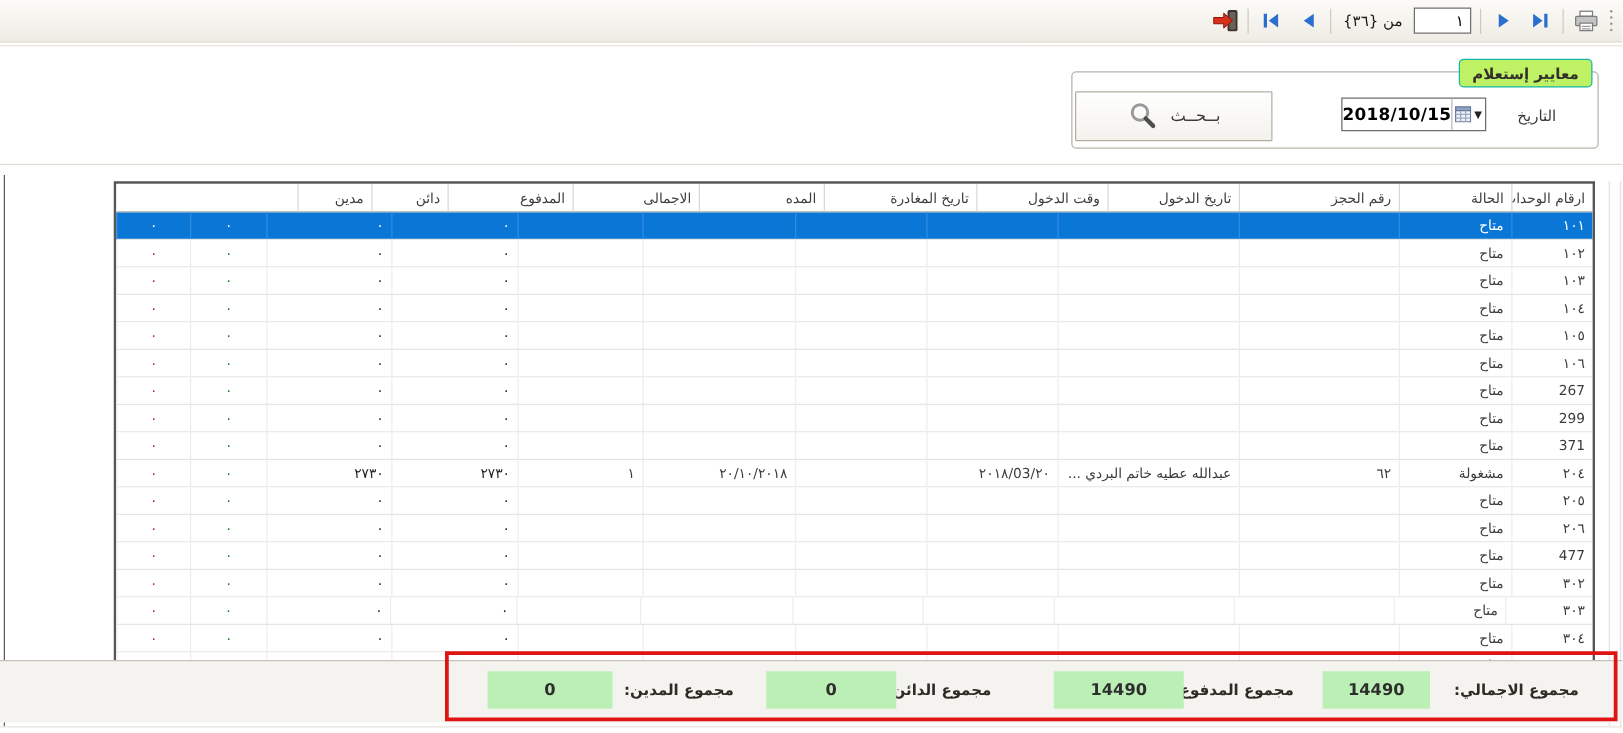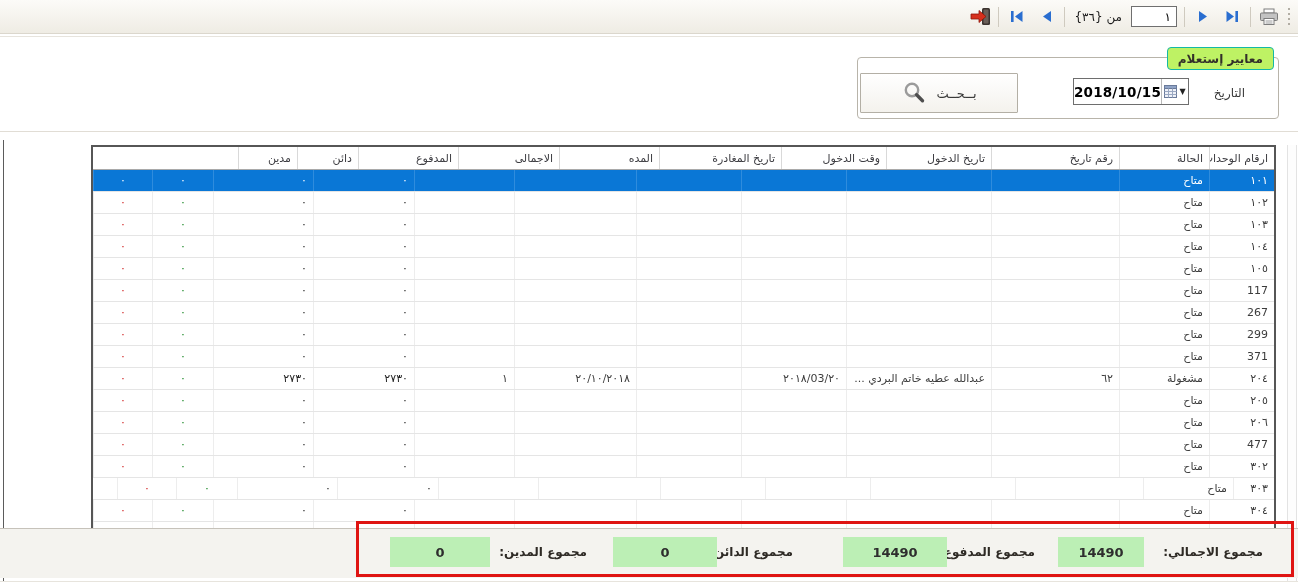--- a/index.html
+++ b/index.html
@@ -177,21 +177,21 @@
   <span>بــحــث</span>
 </div>
 
 <div class="hline2"></div>
 <div class="vline-left"></div>
 
 <div class="grid">
   <div class="ghead">
       <div class="hcell" style="width: 65px;">ارقام الوحدات</div>
       <div class="hcell" style="width: 90px;">الحالة</div>
-      <div class="hcell" style="width: 128px;">رقم تاريخ</div>
+      <div class="hcell" style="width: 128px;">رقم الحجز</div>
       <div class="hcell" style="width: 105px;">تاريخ الدخول</div>
       <div class="hcell" style="width: 105px;">وقت الدخول</div>
       <div class="hcell" style="width: 122px;">تاريخ المغادرة</div>
       <div class="hcell" style="width: 100px;">المده</div>
       <div class="hcell" style="width: 101px;">الاجمالى</div>
       <div class="hcell" style="width: 100px;">المدفوع</div>
       <div class="hcell" style="width: 61px;">دائن</div>
       <div class="hcell" style="width: 59px;">مدين</div>
     </div>
   <div>
@@ -259,21 +259,21 @@
         <div class="cell" style="width: 105px;"></div>
         <div class="cell" style="width: 105px;"></div>
         <div class="cell" style="width: 122px;"></div>
         <div class="cell" style="width: 100px;"></div>
         <div class="cell c-amt" style="width: 101px;">٠</div>
         <div class="cell c-amt" style="width: 100px;">٠</div>
         <div class="cell c-credit center" style="width: 61px;">٠</div>
         <div class="cell c-debit center" style="width: 59px;">٠</div>
       </div>
       <div class="trow">
-        <div class="cell" style="width: 65px;">117</div>
+        <div class="cell" style="width: 65px;">١٠٦</div>
         <div class="cell" style="width: 90px;">متاح</div>
         <div class="cell" style="width: 128px;"></div>
         <div class="cell" style="width: 145px;"></div>
         <div class="cell" style="width: 105px;"></div>
         <div class="cell" style="width: 105px;"></div>
         <div class="cell" style="width: 122px;"></div>
         <div class="cell" style="width: 100px;"></div>
         <div class="cell c-amt" style="width: 101px;">٠</div>
         <div class="cell c-amt" style="width: 100px;">٠</div>
         <div class="cell c-credit center" style="width: 61px;">٠</div>
@@ -385,21 +385,21 @@
         <div class="cell" style="width: 105px;"></div>
         <div class="cell" style="width: 105px;"></div>
         <div class="cell" style="width: 122px;"></div>
         <div class="cell" style="width: 100px;"></div>
         <div class="cell c-amt" style="width: 101px;">٠</div>
         <div class="cell c-amt" style="width: 100px;">٠</div>
         <div class="cell c-credit center" style="width: 61px;">٠</div>
         <div class="cell c-debit center" style="width: 59px;">٠</div>
       </div>
       <div class="trow">
-        <div class="cell" style="width: 41px;">٣٠٣</div>
+        <div class="cell" style="width: 70px;">٣٠٣</div>
         <div class="cell" style="width: 90px;">متاح</div>
         <div class="cell" style="width: 128px;"></div>
         <div class="cell" style="width: 145px;"></div>
         <div class="cell" style="width: 105px;"></div>
         <div class="cell" style="width: 105px;"></div>
         <div class="cell" style="width: 122px;"></div>
         <div class="cell" style="width: 100px;"></div>
         <div class="cell c-amt" style="width: 101px;">٠</div>
         <div class="cell c-amt" style="width: 100px;">٠</div>
         <div class="cell c-credit center" style="width: 61px;">٠</div>

